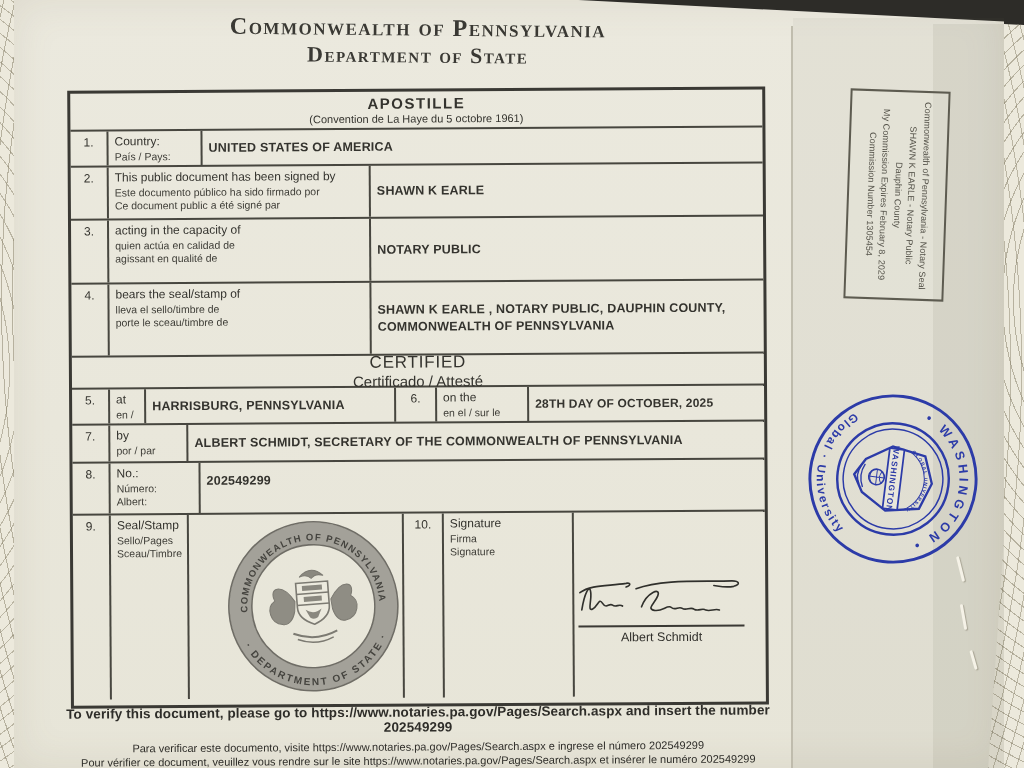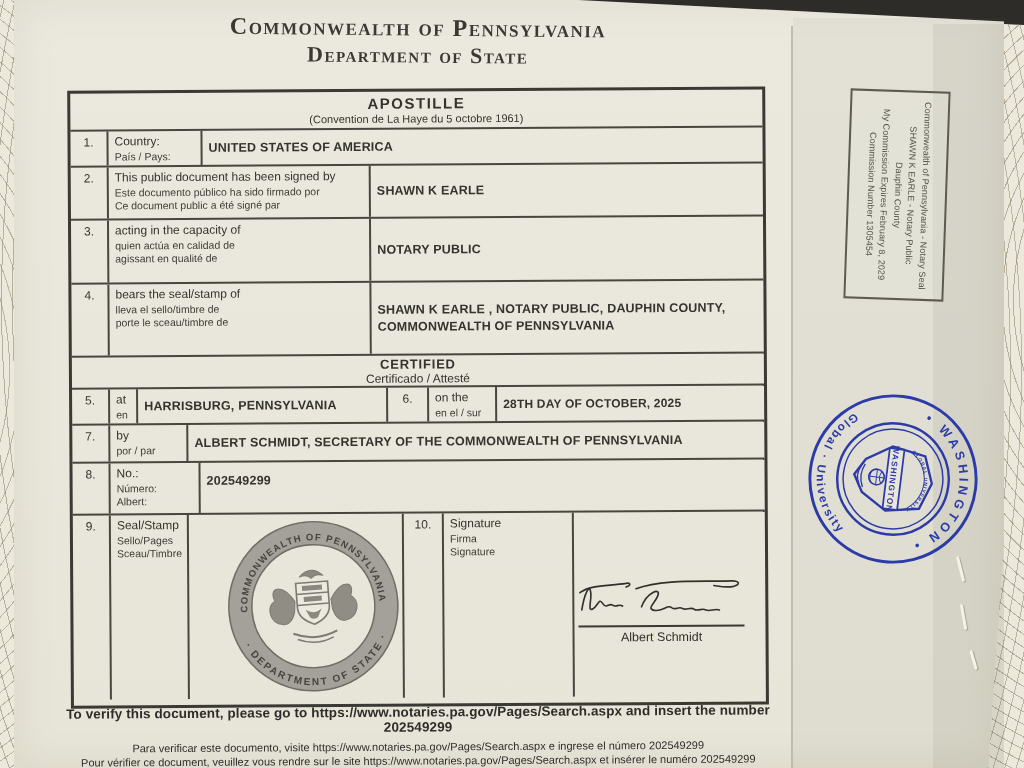--- a/index.html
+++ b/index.html
@@ -37,22 +37,22 @@
   .trow:last-child{border-bottom:none;}
   .cell{box-sizing:border-box;border-right:2px solid #47463f;padding:3px 6px;overflow:hidden;}
   .cell.last{border-right:none;}
   .num{width:38px;padding-top:4px;text-align:center;font-size:12px;flex:none;}
   .lbl{font-size:12px;line-height:1.3;flex:none;}
   .lbl .sub{font-size:10.5px;line-height:1.25;color:#3d3c36;}
   .val{display:flex;align-items:center;font-weight:bold;font-size:12.5px;letter-spacing:.2px;line-height:1.35;}
   .titlerow{flex-direction:column;align-items:center;justify-content:center;text-align:center;}
   .t-main{font-weight:bold;font-size:15px;letter-spacing:1.5px;}
   .t-sub{font-size:11px;margin-top:1px;}
-  .c-main{font-weight:bold;font-size:13px;letter-spacing:.8px;}
-  .c-sub{font-size:12px;}
+  .c-main{font-weight:normal;font-size:17px;letter-spacing:.8px;}
+  .c-sub{font-size:15px;}
 
   
   .sigcell{position:relative;}
   .sig-svg{position:absolute;left:2px;top:60px;}
   .sig-line{position:absolute;left:4px;top:113px;width:166px;height:2px;background:#3a3934;}
   .sig-name{position:absolute;left:4px;top:118px;width:166px;text-align:center;font-size:12.5px;color:#2f2e2a;}
 
   
   .pa-seal{position:absolute;left:222px;top:515px;transform:rotate(-4deg);}
 
@@ -139,27 +139,27 @@
         <div class="cell val last" style="width:386px;">SHAWN K EARLE , NOTARY PUBLIC, DAUPHIN COUNTY, COMMONWEALTH OF PENNSYLVANIA</div>
       </div>
 
       <div class="trow titlerow" style="height:32px;">
         <div class="c-main">CERTIFIED</div>
         <div class="c-sub">Certificado / Attesté</div>
       </div>
 
       <div class="trow" style="height:36px;">
         <div class="cell num">5.</div>
-        <div class="cell lbl" style="width:28px;">
+        <div class="cell lbl" style="width:36px;">
           <div>at</div>
           <div class="sub">en / à</div>
         </div>
         <div class="cell val" style="width:250px;">HARRISBURG, PENNSYLVANIA</div>
         <div class="cell num" style="width:41px;">6.</div>
-        <div class="cell lbl" style="width:68px;">
+        <div class="cell lbl" style="width:92px;">
           <div>on the</div>
           <div class="sub">en el / sur le</div>
         </div>
         <div class="cell val last" style="width:225px;font-size:12px;">28TH DAY OF OCTOBER, 2025</div>
       </div>
 
       <div class="trow" style="height:38px;">
         <div class="cell num">7.</div>
         <div class="cell lbl" style="width:78px;">
           <div>by</div>

